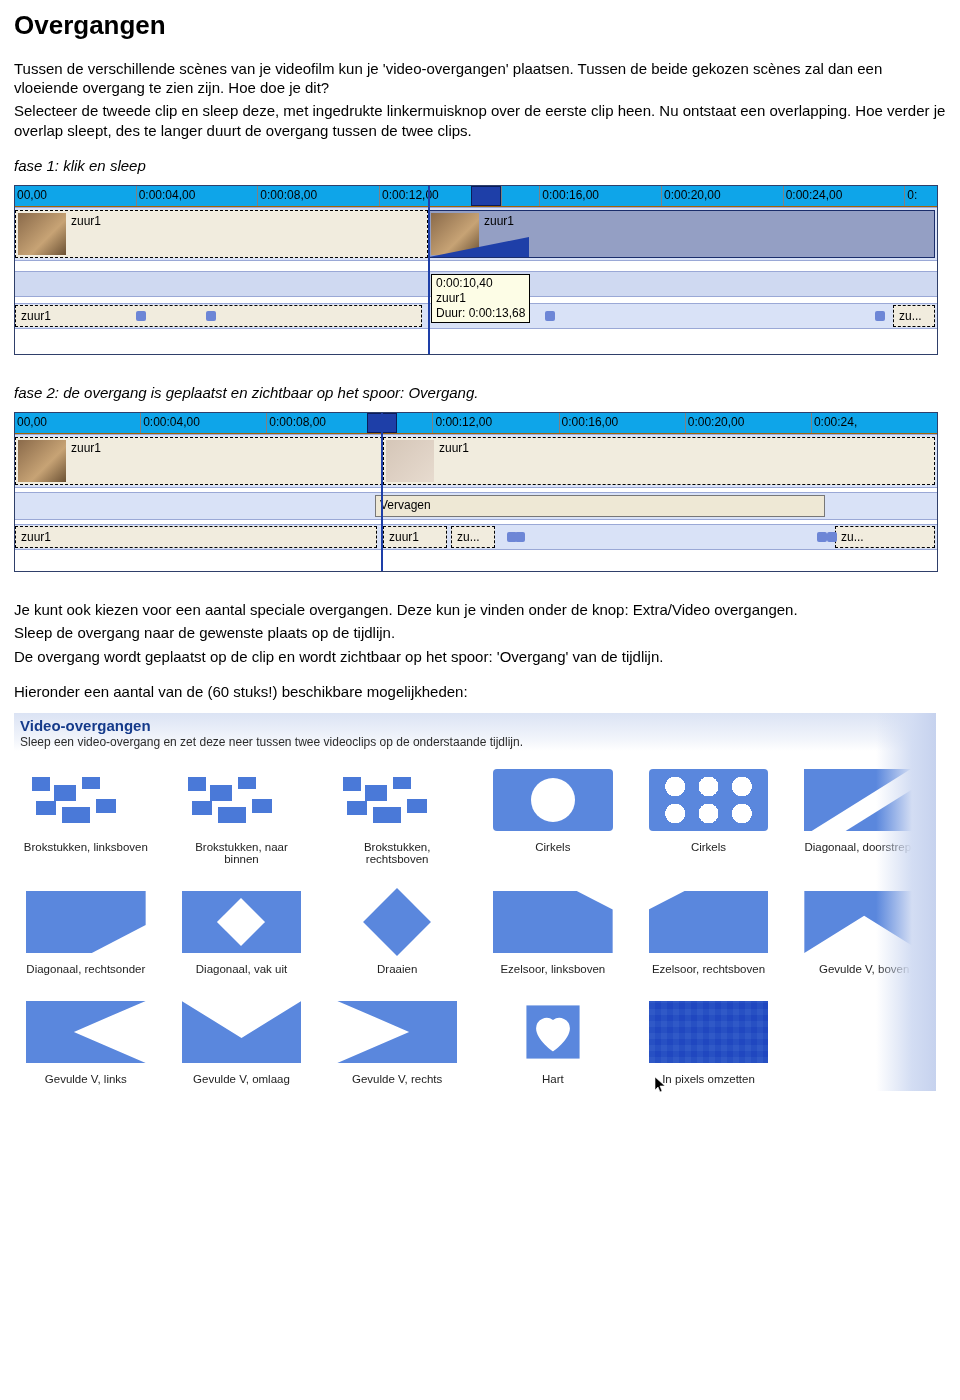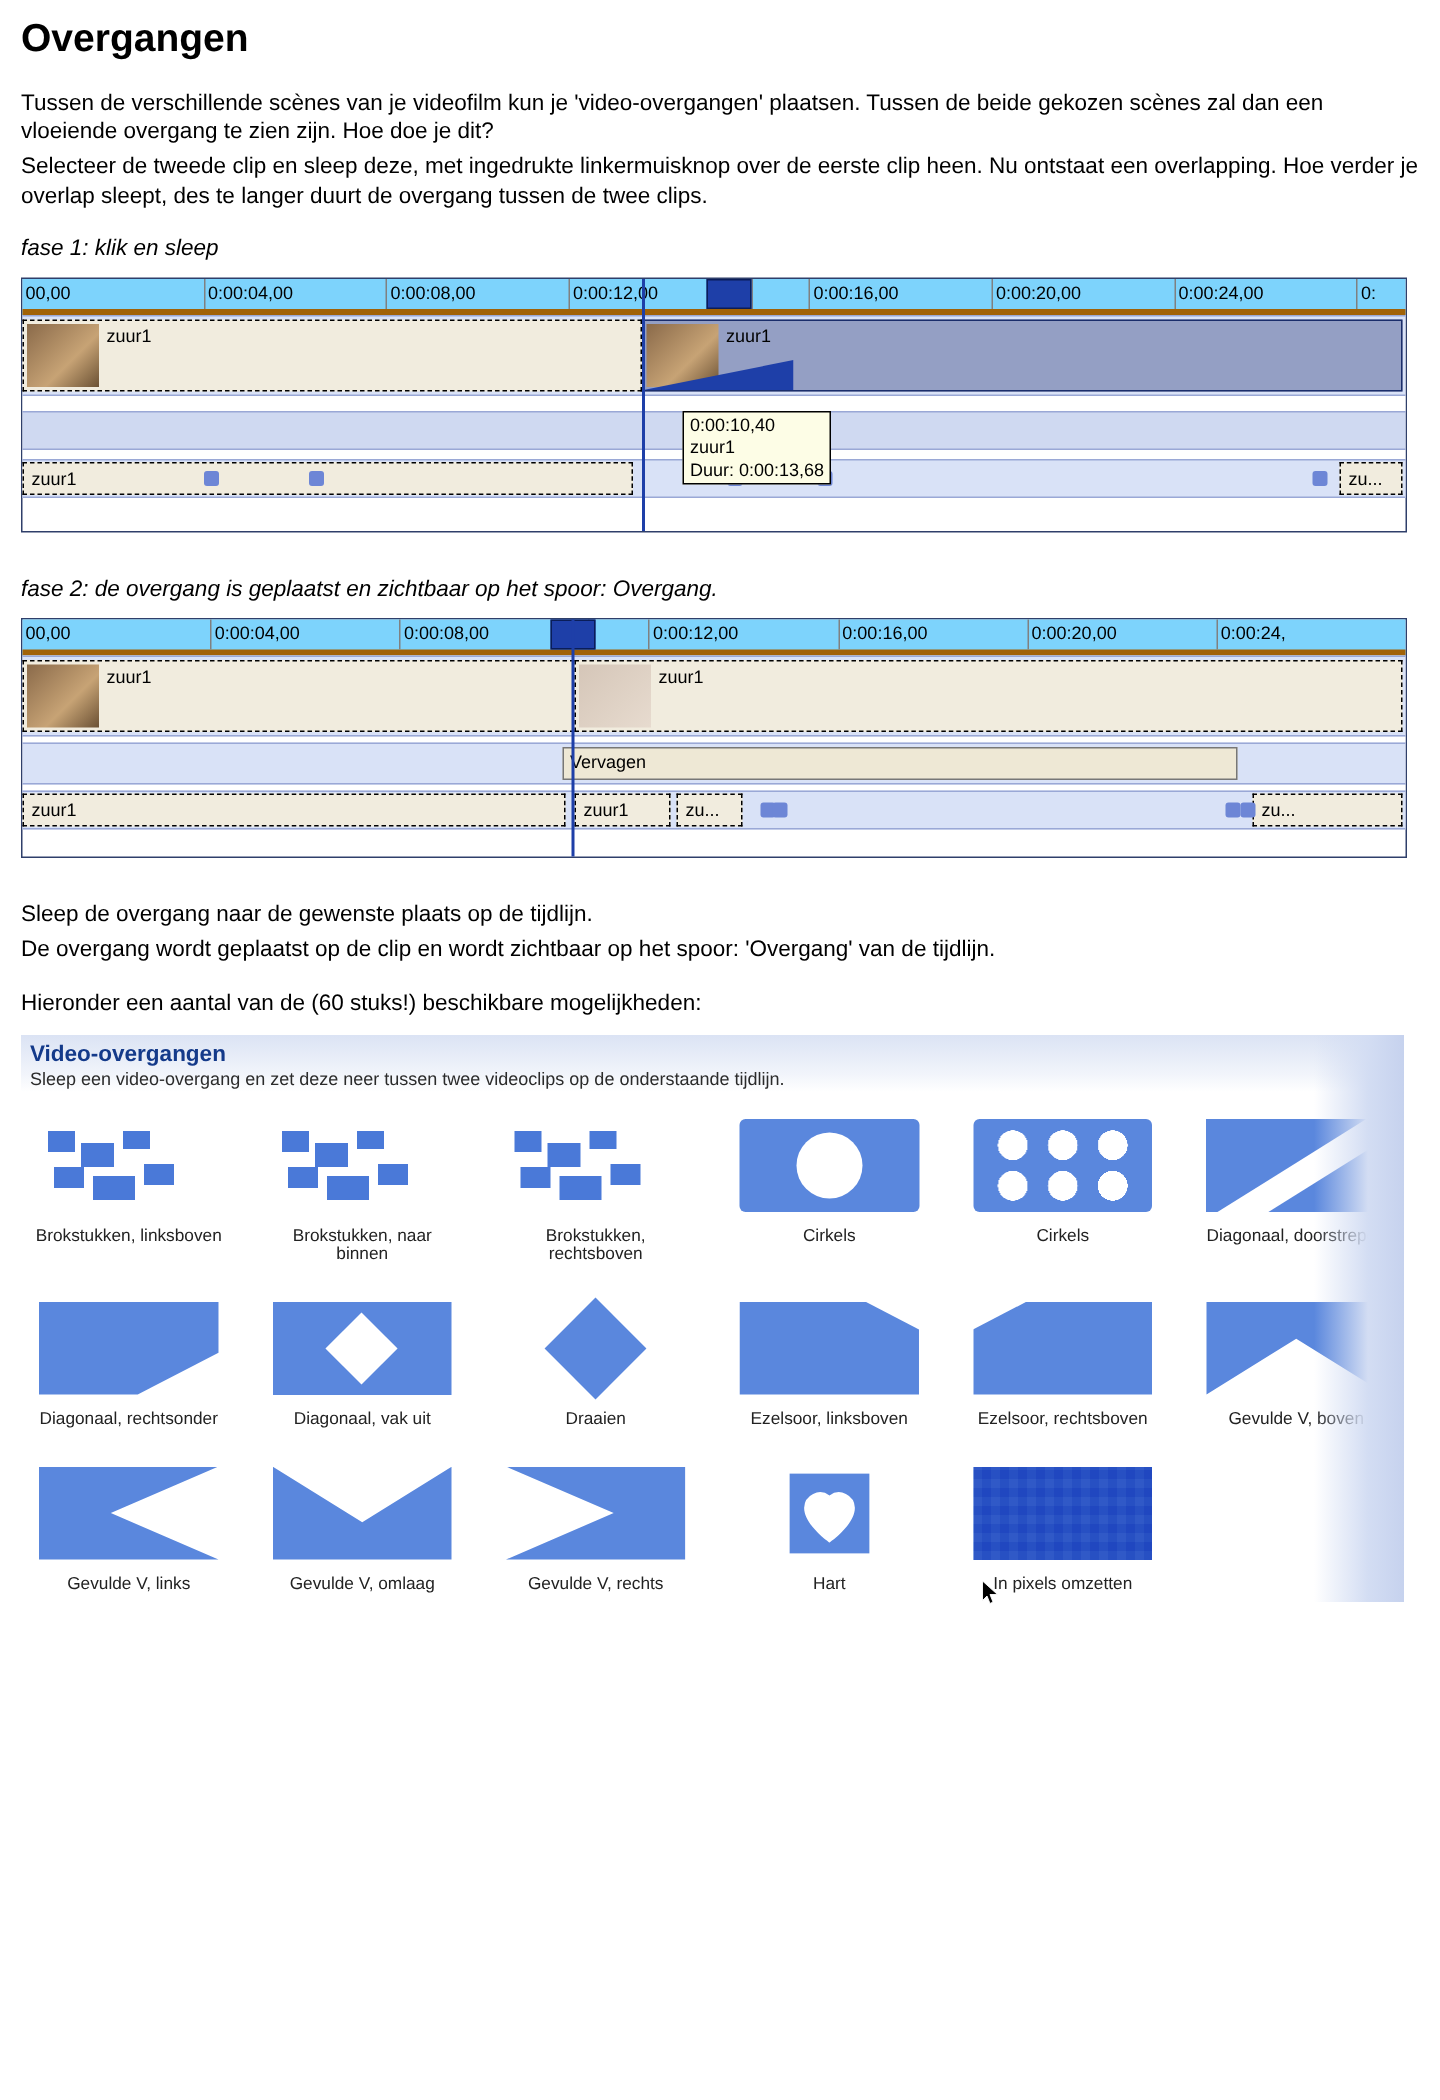--- a/index.html
+++ b/index.html
@@ -28,22 +28,22 @@
     font-family: Tahoma, Arial, sans-serif;
     font-size: 12px;
     color: #000;
     background: #fff;
     position: relative;
     margin: 10px 0 28px 0;
   }
   .ruler {
     display: flex;
     height: 20px;
-    background: #7dd3fc;
-    border-bottom: 4px solid #a16207;
+    background: #0ea5e9;
+    border-bottom: 1px solid #a16207;
   }
   .ruler .tick {
     flex: 1;
     border-left: 1px solid #808080;
     padding: 2px 0 0 2px;
     white-space: nowrap;
     overflow: hidden;
   }
   .ruler .tick:first-child { border-left: none; }
   .track-row {
@@ -287,21 +287,21 @@
     <div class="clip" style="left:878px; right:2px; top:1px; bottom:1px;">
       <span class="clip-label noimg zu">zu...</span>
     </div>
     <span class="marker" style="left:470px;"></span>
     <span class="marker" style="left:530px;"></span>
     <span class="marker" style="left:860px;"></span>
   </div>
 
   <div class="playhead-top" style="left:456px;"></div>
   <div class="playhead-line" style="left:413px;"></div>
-  <div class="tooltip" style="left:440px; top:88px;">
+  <div class="tooltip" style="left:416px; top:88px;">
     <span>0:00:10,40</span><br>
     <span>zuur1</span><br>
     <span>Duur: 0:00:13,68</span>
   </div>
 </div>
 
 <p class="italic">fase 2: de overgang is geplaatst en zichtbaar op het spoor: Overgang.</p>
 
 <div class="timeline" style="height:158px;">
   <div class="ruler">
@@ -353,20 +353,21 @@
     <span class="marker" style="left:500px;"></span>
     <span class="marker" style="left:802px;"></span>
     <span class="marker" style="left:812px;"></span>
   </div>
 
   <div class="playhead-top" style="left:352px;"></div>
   <div class="playhead-line" style="left:366px;"></div>
 </div>
 
 <div class="blk">
+  <p>Je kunt ook kiezen voor een aantal speciale overgangen. Deze kun je vinden onder de knop: Extra/Video overgangen.</p>
   <p>Sleep de overgang naar de gewenste plaats op de tijdlijn.</p>
   <p>De overgang wordt geplaatst op de clip en wordt zichtbaar op het spoor: 'Overgang' van de tijdlijn.</p>
 </div>
 
 <p style="margin-top:14px; margin-bottom:12px;">Hieronder een aantal van de (60 stuks!) beschikbare mogelijkheden:</p>
 
 <div class="gallery">
   <div class="gallery-head">
     <div class="t1">Video-overgangen</div>
     <div class="t2">Sleep een video-overgang en zet deze neer tussen twee videoclips op de onderstaande tijdlijn.</div>

